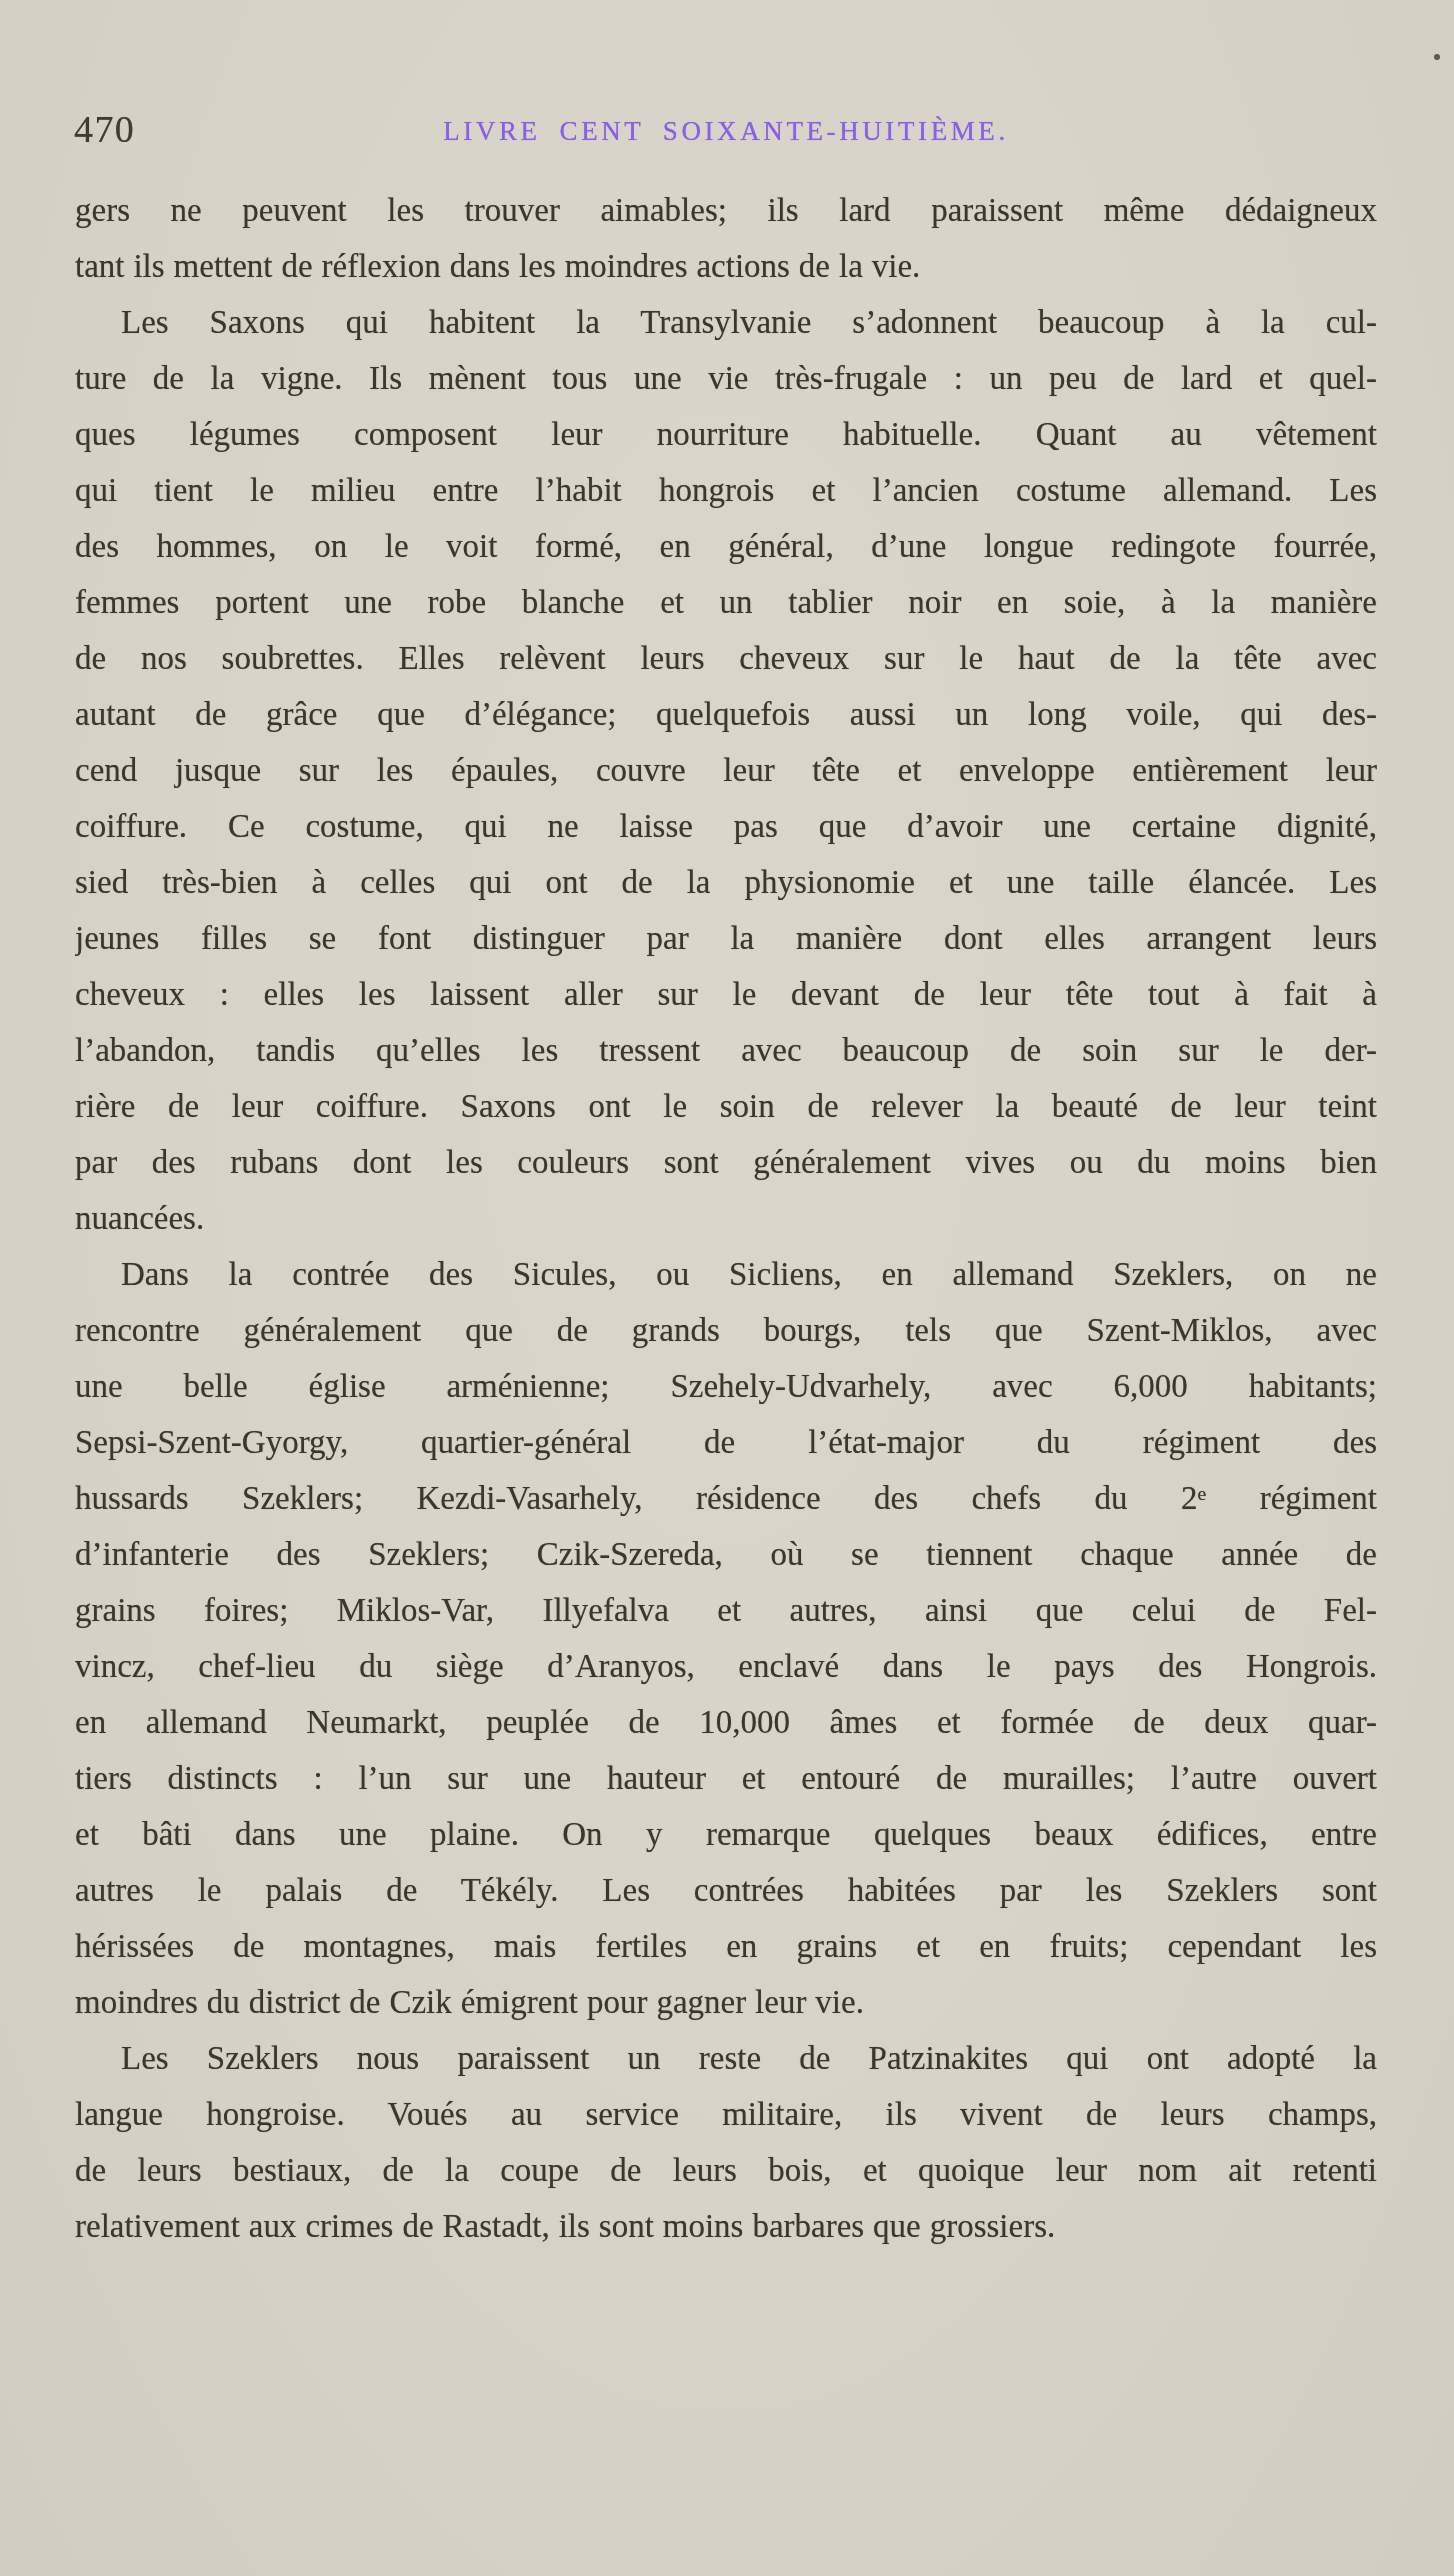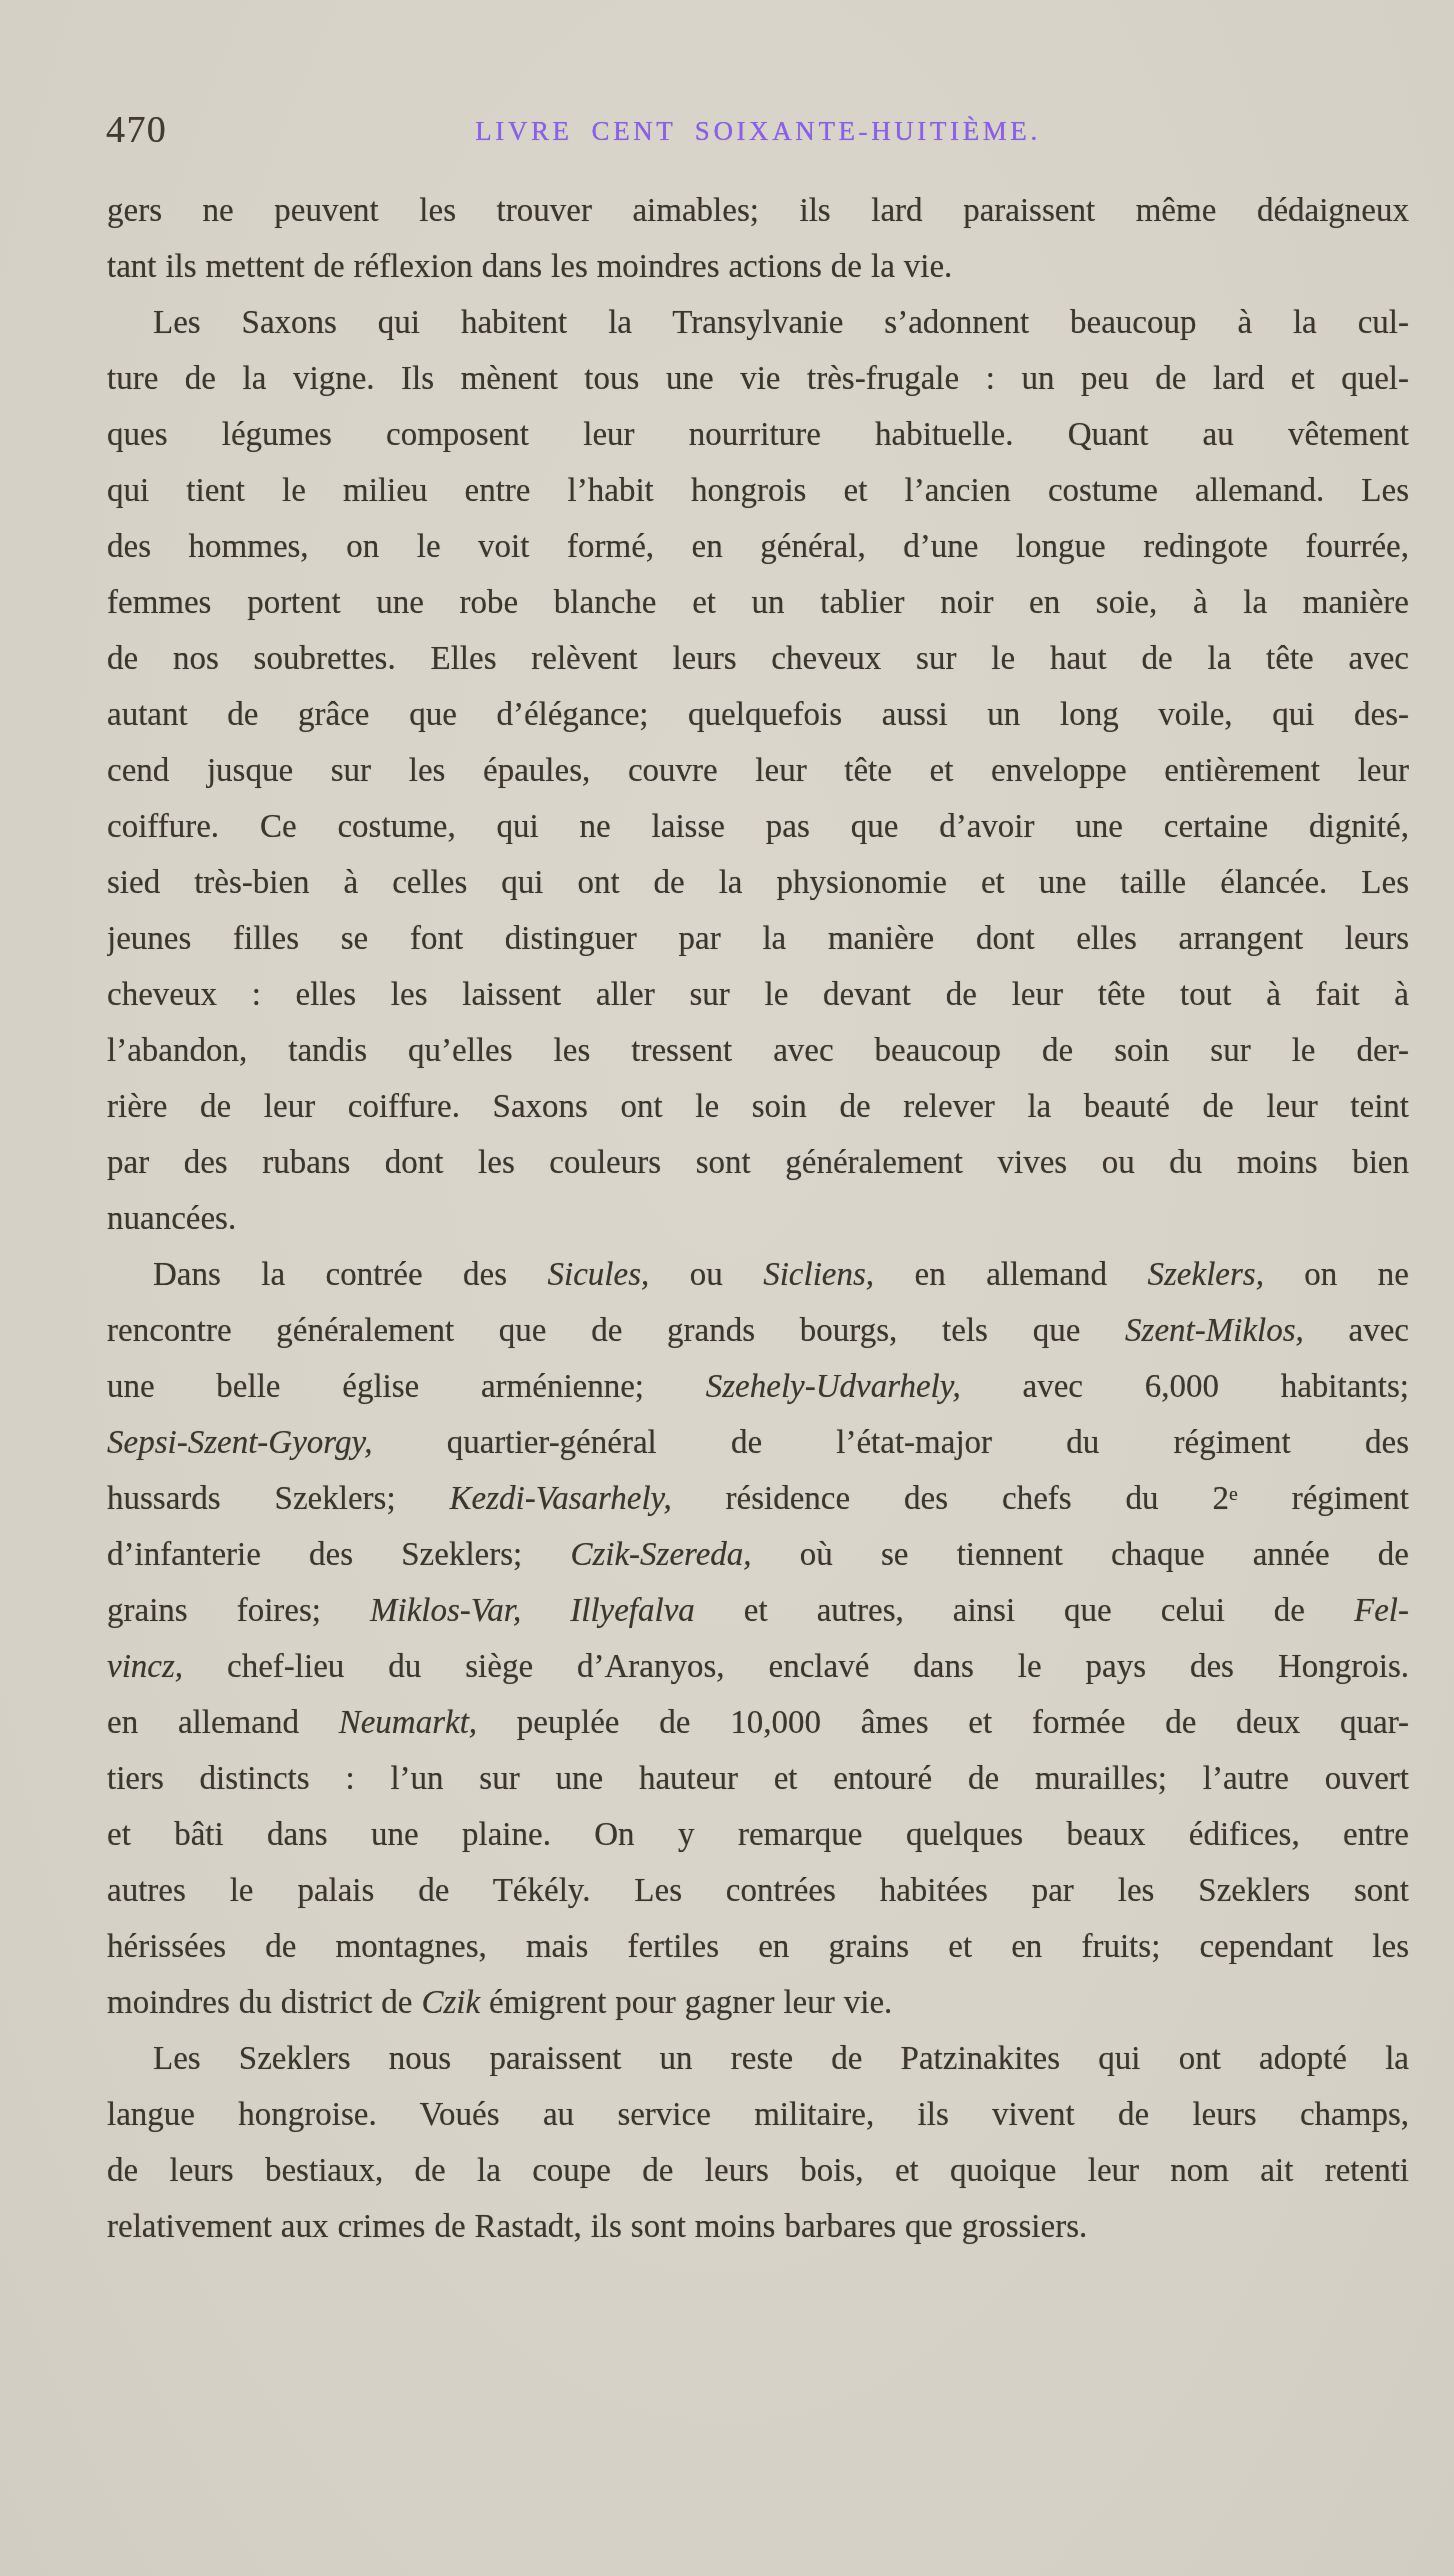--- a/index.html
+++ b/index.html
@@ -11,21 +11,20 @@
     height: 2576px;
     position: relative;
     background: radial-gradient(ellipse at 50% 38%, #dbd6cc 0%, #d8d3c8 55%, #d2cdc2 100%);
     font-family: "Liberation Serif", "DejaVu Serif", serif;
     color: #3b372f;
     overflow: hidden;
   }
   .page {
     position: absolute;
     inset: 0;
-    margin-left: 32px;
   }
   .pagenum {
     position: absolute;
     left: 74px;
     top: 107px;
     font-size: 38px;
     letter-spacing: 1.4px;
     color: #403b33;
     text-shadow: 0 0 0.7px rgba(59,55,48,.55);
   }
@@ -60,21 +59,20 @@
     text-align-last: justify;
     word-spacing: 0.7px;
   }
   .line.end {
     text-align-last: left;
   }
   .line.indent {
     padding-left: 46px;
   }
   .it {
-    font-style: italic;
   }
   sup {
     font-size: 0.6em;
     line-height: 0;
     position: relative;
     top: -0.45em;
     vertical-align: baseline;
   }
   .speck {
     position: absolute;

